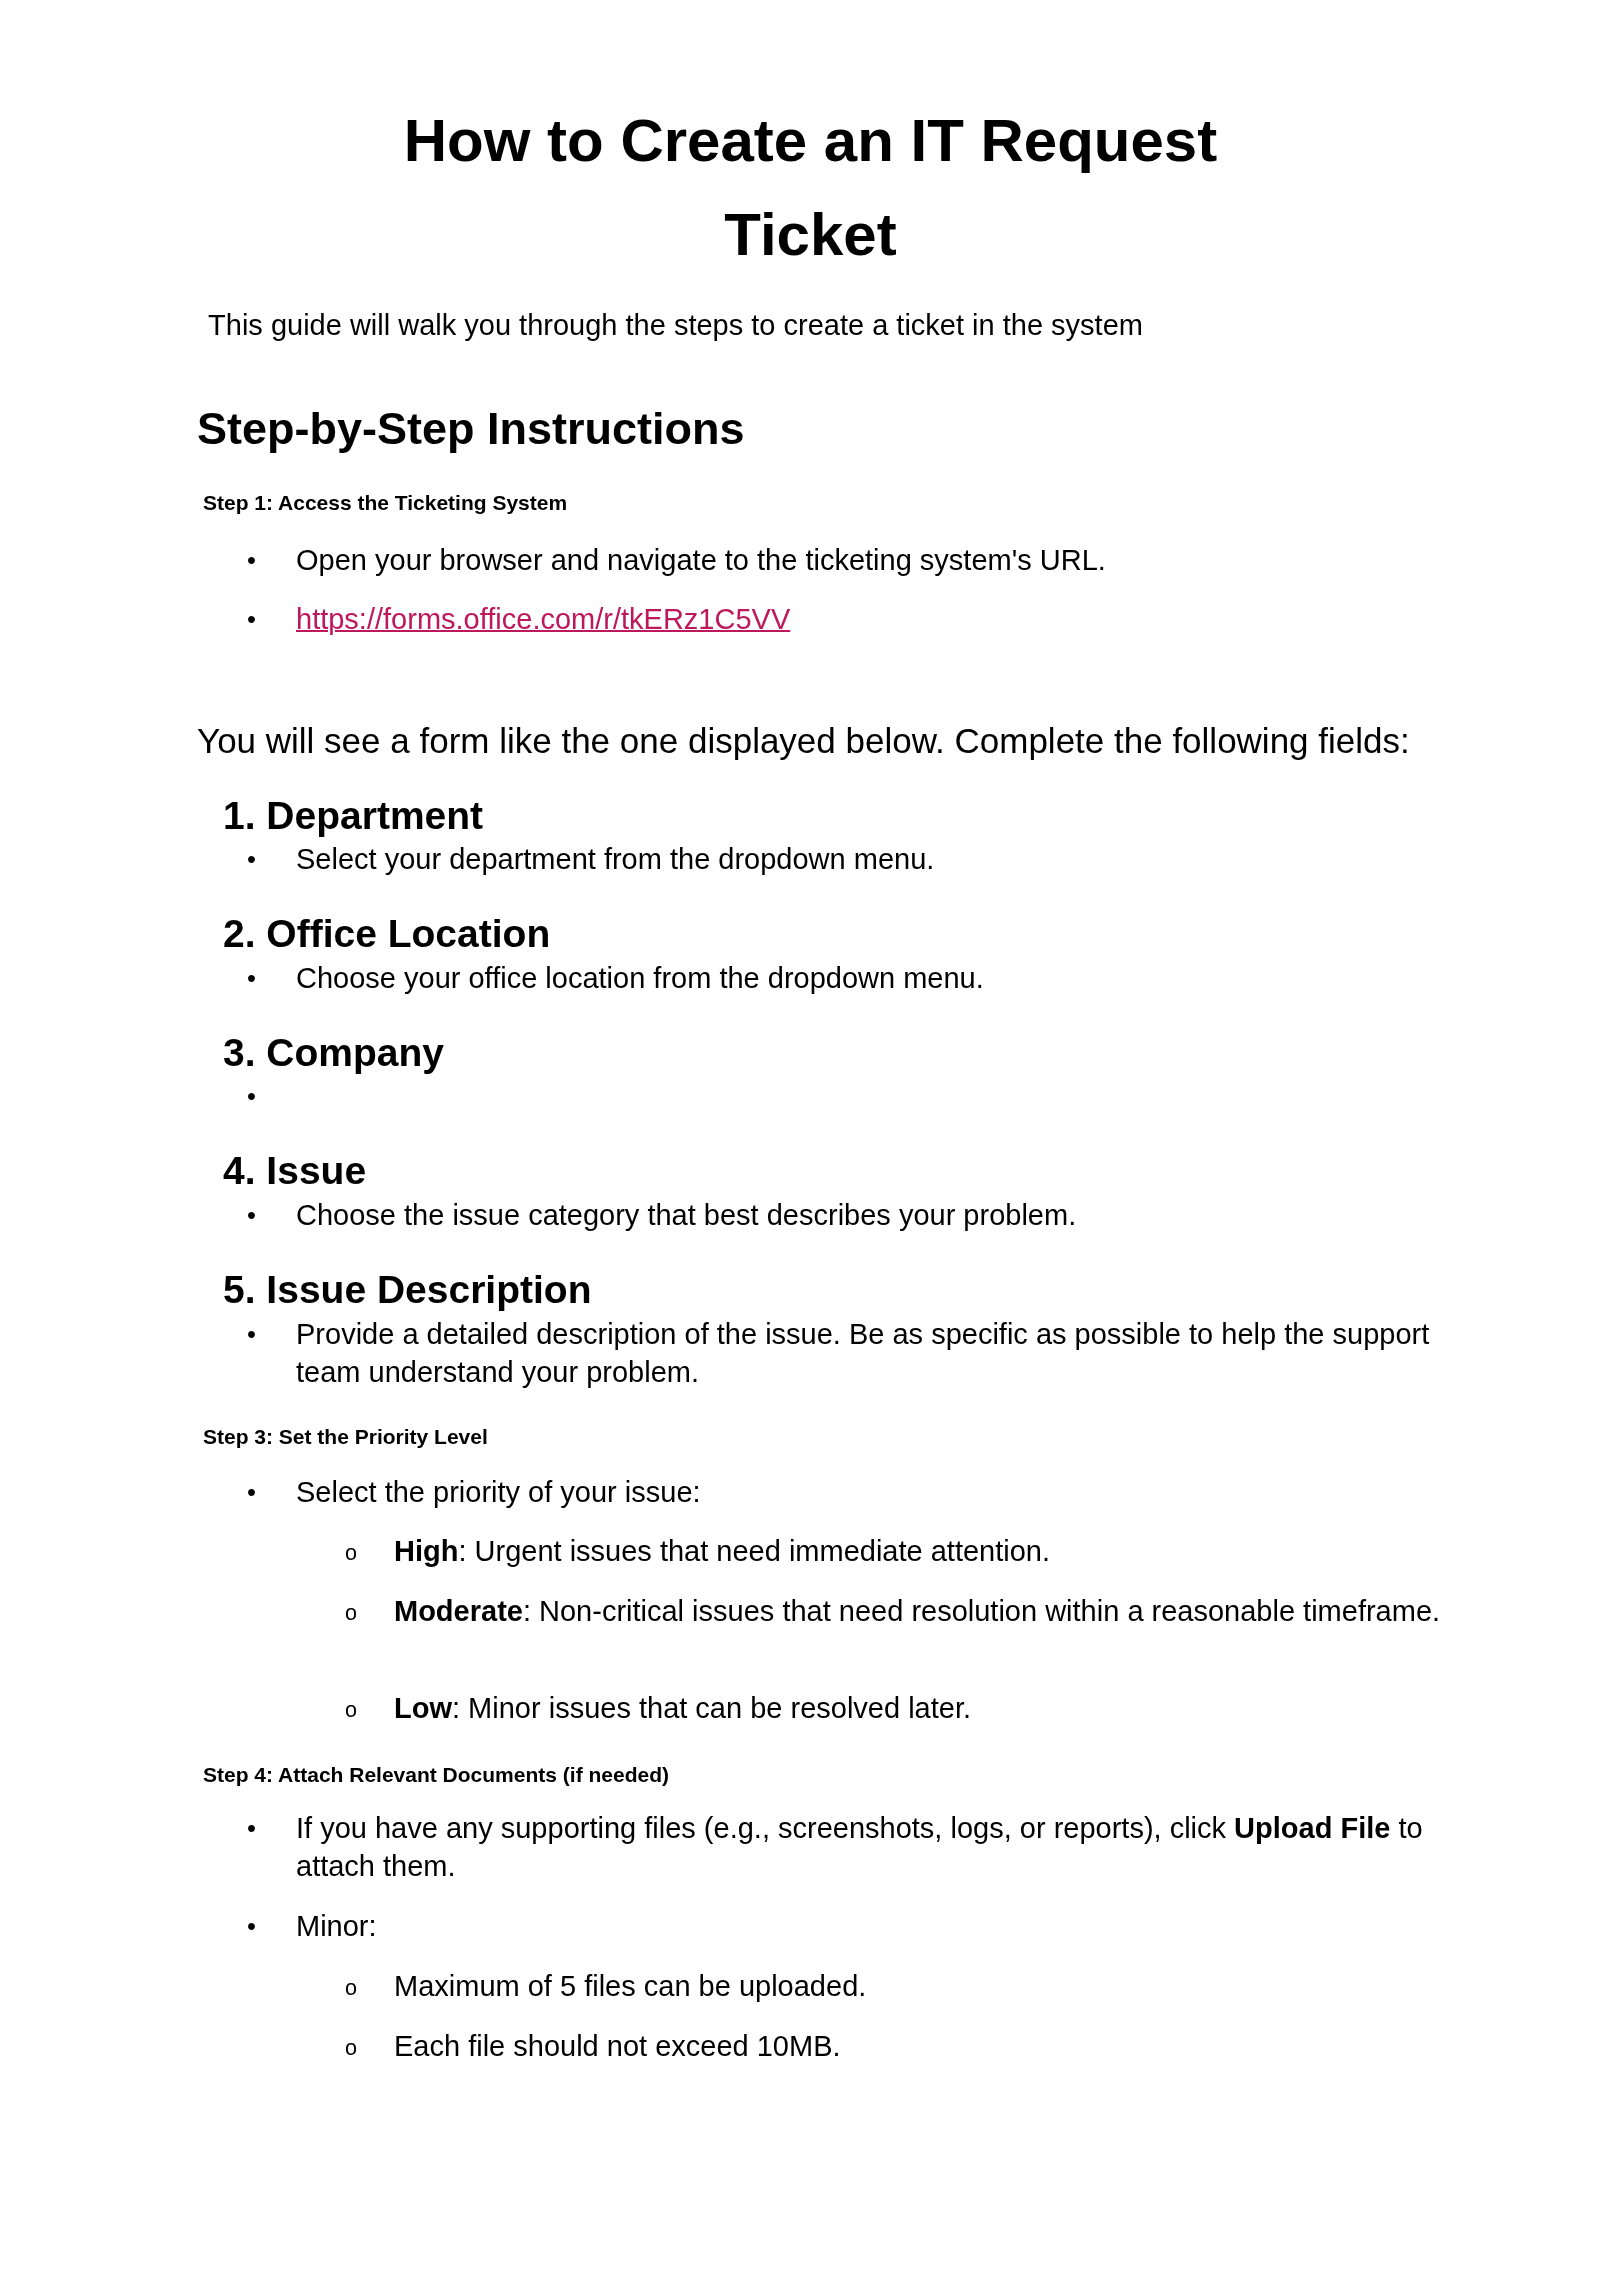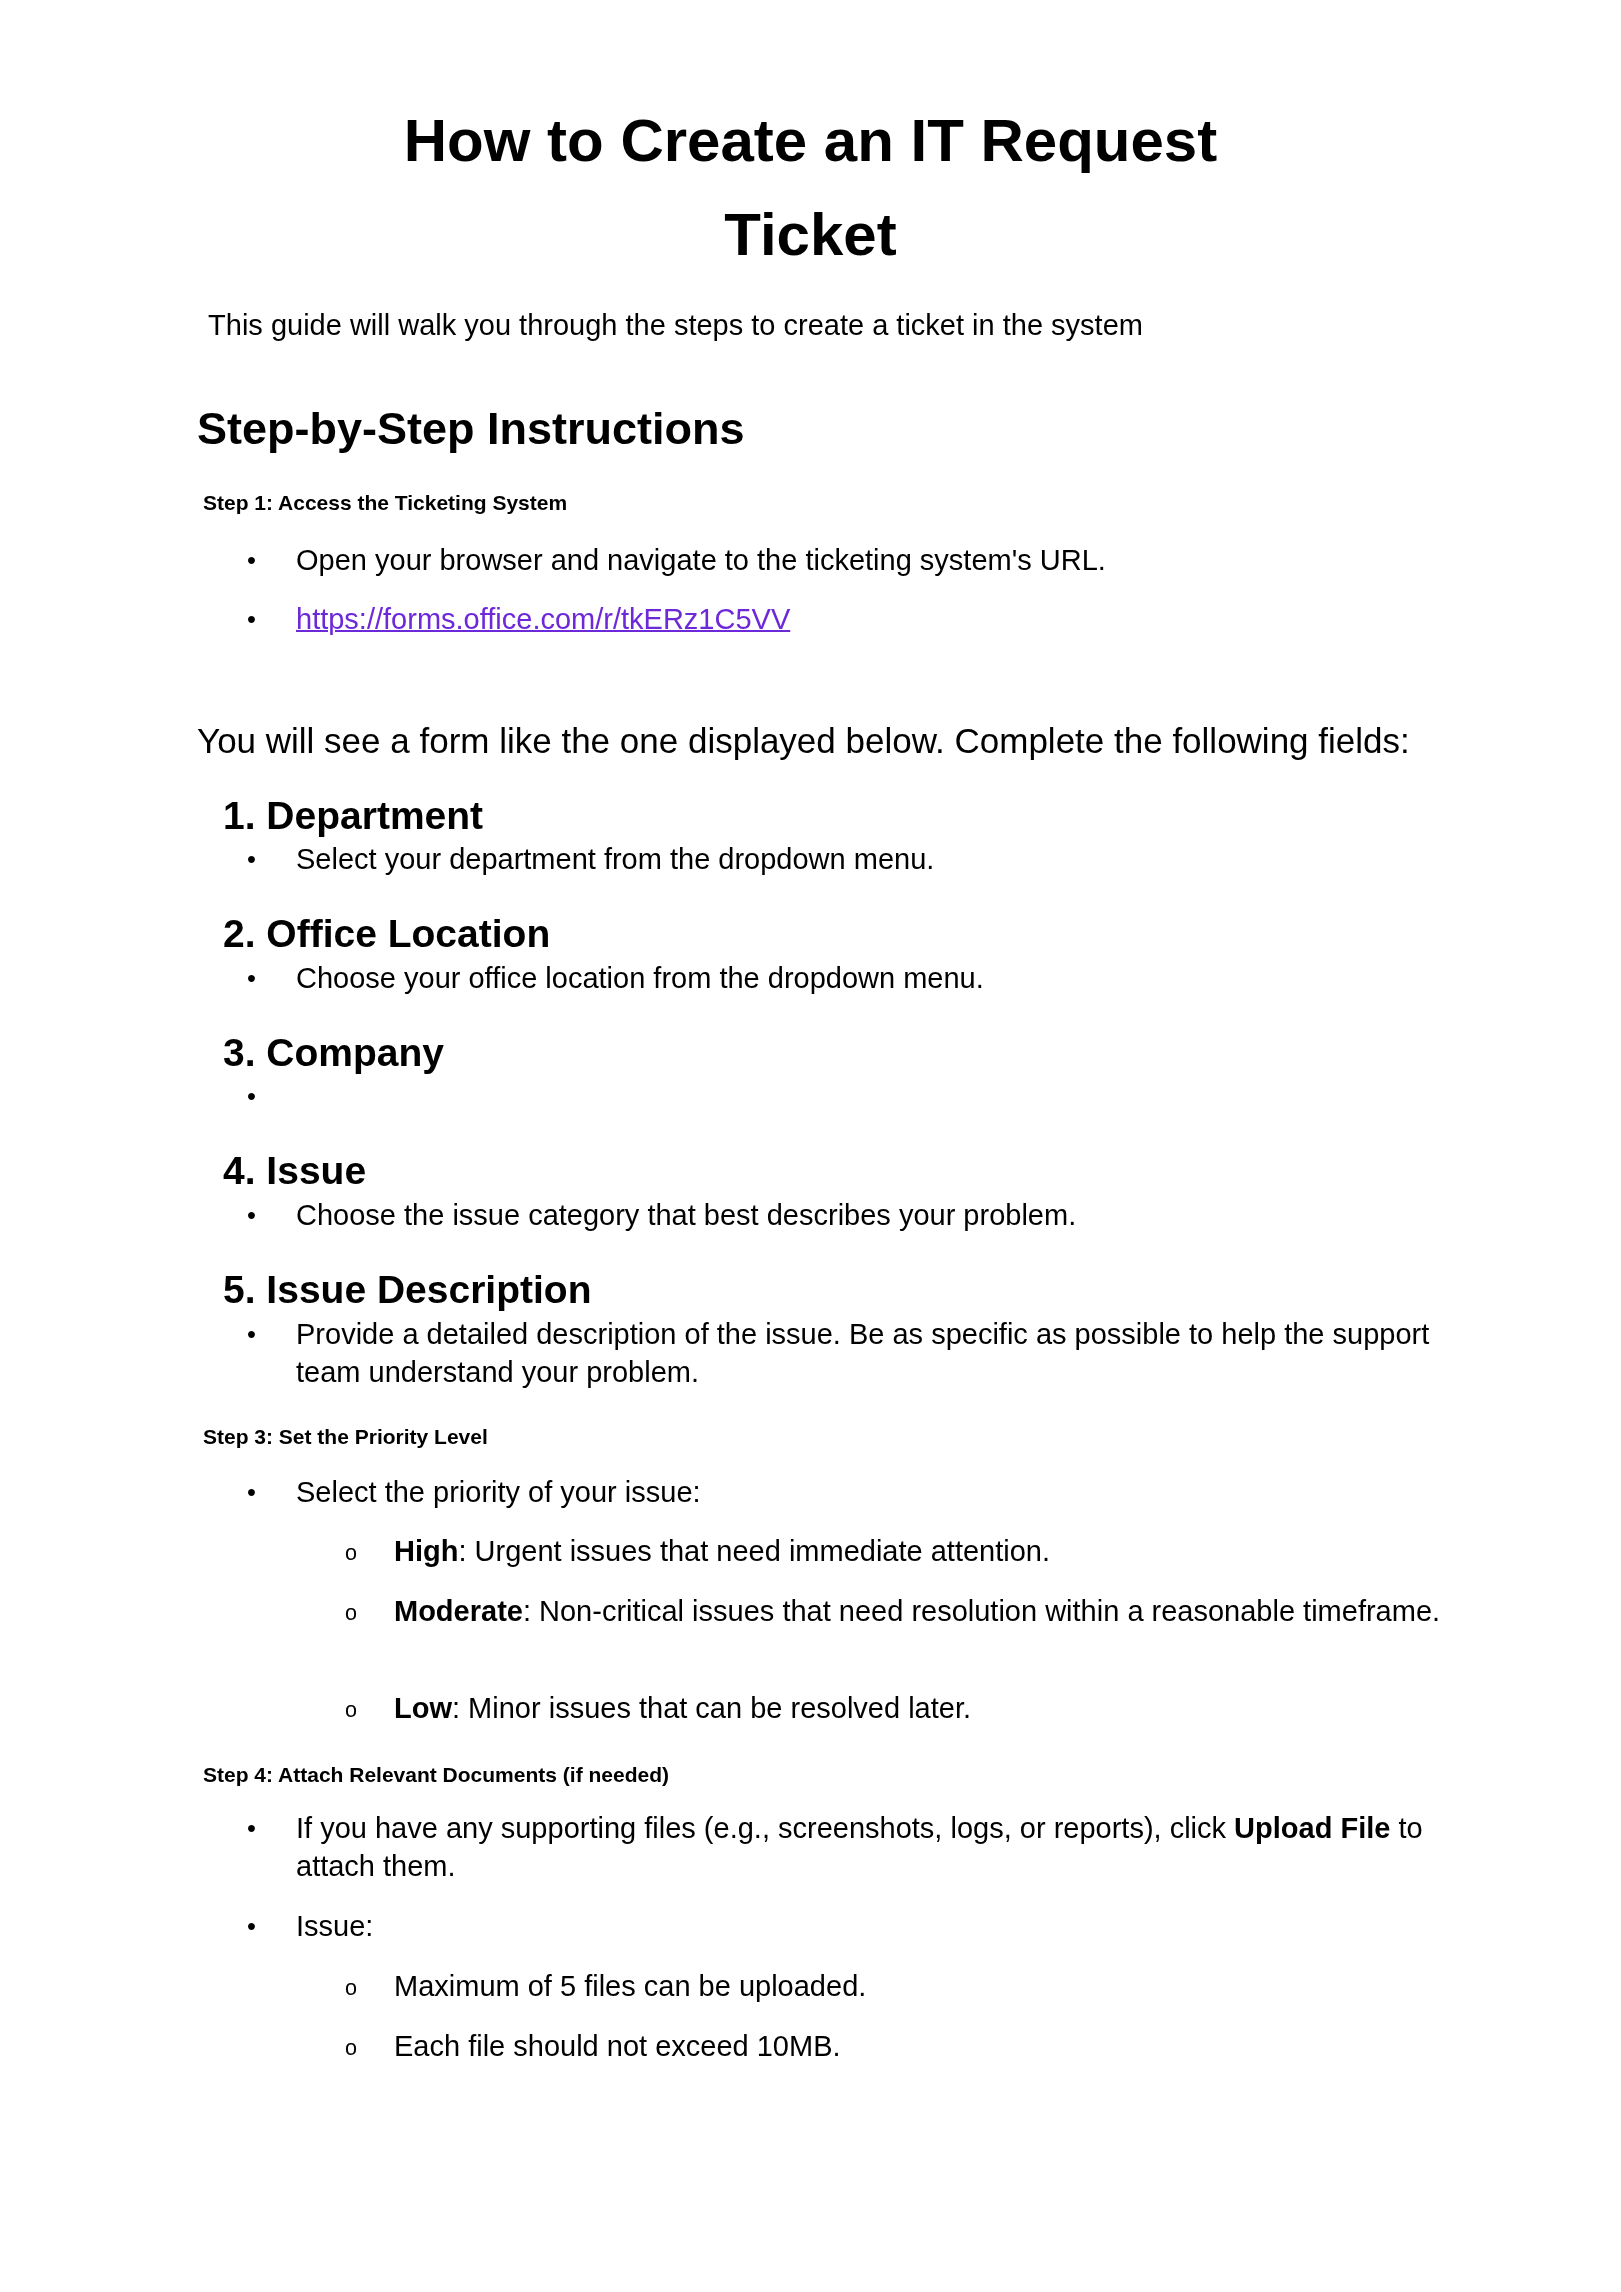--- a/index.html
+++ b/index.html
@@ -11,21 +11,21 @@
   .subtitle { position: absolute; left: 0; width: 1351px; text-align: center; top: 308px;
               font-size: 29px; line-height: 35px; margin: 0; }
   .h2 { position: absolute; left: 197px; top: 402px; font-size: 45px; font-weight: bold; margin: 0; line-height: 53px; }
   .h3 { position: absolute; left: 197px; font-size: 21px; font-weight: bold; margin: 6px; line-height: 39px; }
   .h4 { position: absolute; left: 207px; font-size: 39px; font-weight: bold; margin: 16px; line-height: 35px; }
   .para { position: absolute; left: 197px; font-size: 35px; margin: 0; line-height: 35px; }
   .li { position: absolute; left: 296px; width: 1157px; font-size: 29px; line-height: 38px; margin: 0; }
   .li .dot { position: absolute; left: -49px; top: 0; font-size: 25.5px; }
   .sub { position: absolute; left: 394px; width: 1059px; font-size: 29px; line-height: 38px; margin: 0; }
   .sub .ring { position: absolute; left: -49px; top: 2px; font-size: 21.6px; }
-  a.link { color: #6d28d9; text-decoration: underline; text-decoration-thickness: 2px; }
+  a.link { color: #be185d; text-decoration: underline; text-decoration-thickness: 2px; }
   b { font-weight: bold; }
 </style>
 </head>
 <body>
 
 <div class="page">
 
   <h1 class="title">
     <span>How to Create an IT Request</span><br>
     <span>Ticket</span>
@@ -94,21 +94,21 @@
     <b>Low</b><span>: Minor issues that can be resolved later.</span>
   </div>
 
   <h3 class="h3" style="top:1749px">Step 4: Attach Relevant Documents (if needed)</h3>
   <div class="li" style="top:1809px">
     <span class="dot">•</span>
     <span>If you have any supporting files (e.g., screenshots, logs, or reports), click </span><b>Upload File</b><span> to attach them.</span>
   </div>
   <div class="li" style="top:1907px">
     <span class="dot">•</span>
-    <span>Issue:</span>
+    <span>Minor:</span>
   </div>
   <div class="sub" style="top:1967px">
     <span class="ring">o</span>
     <span>Maximum of 5 files can be uploaded.</span>
   </div>
   <div class="sub" style="top:2027px">
     <span class="ring">o</span>
     <span>Each file should not exceed 10MB.</span>
   </div>
 

